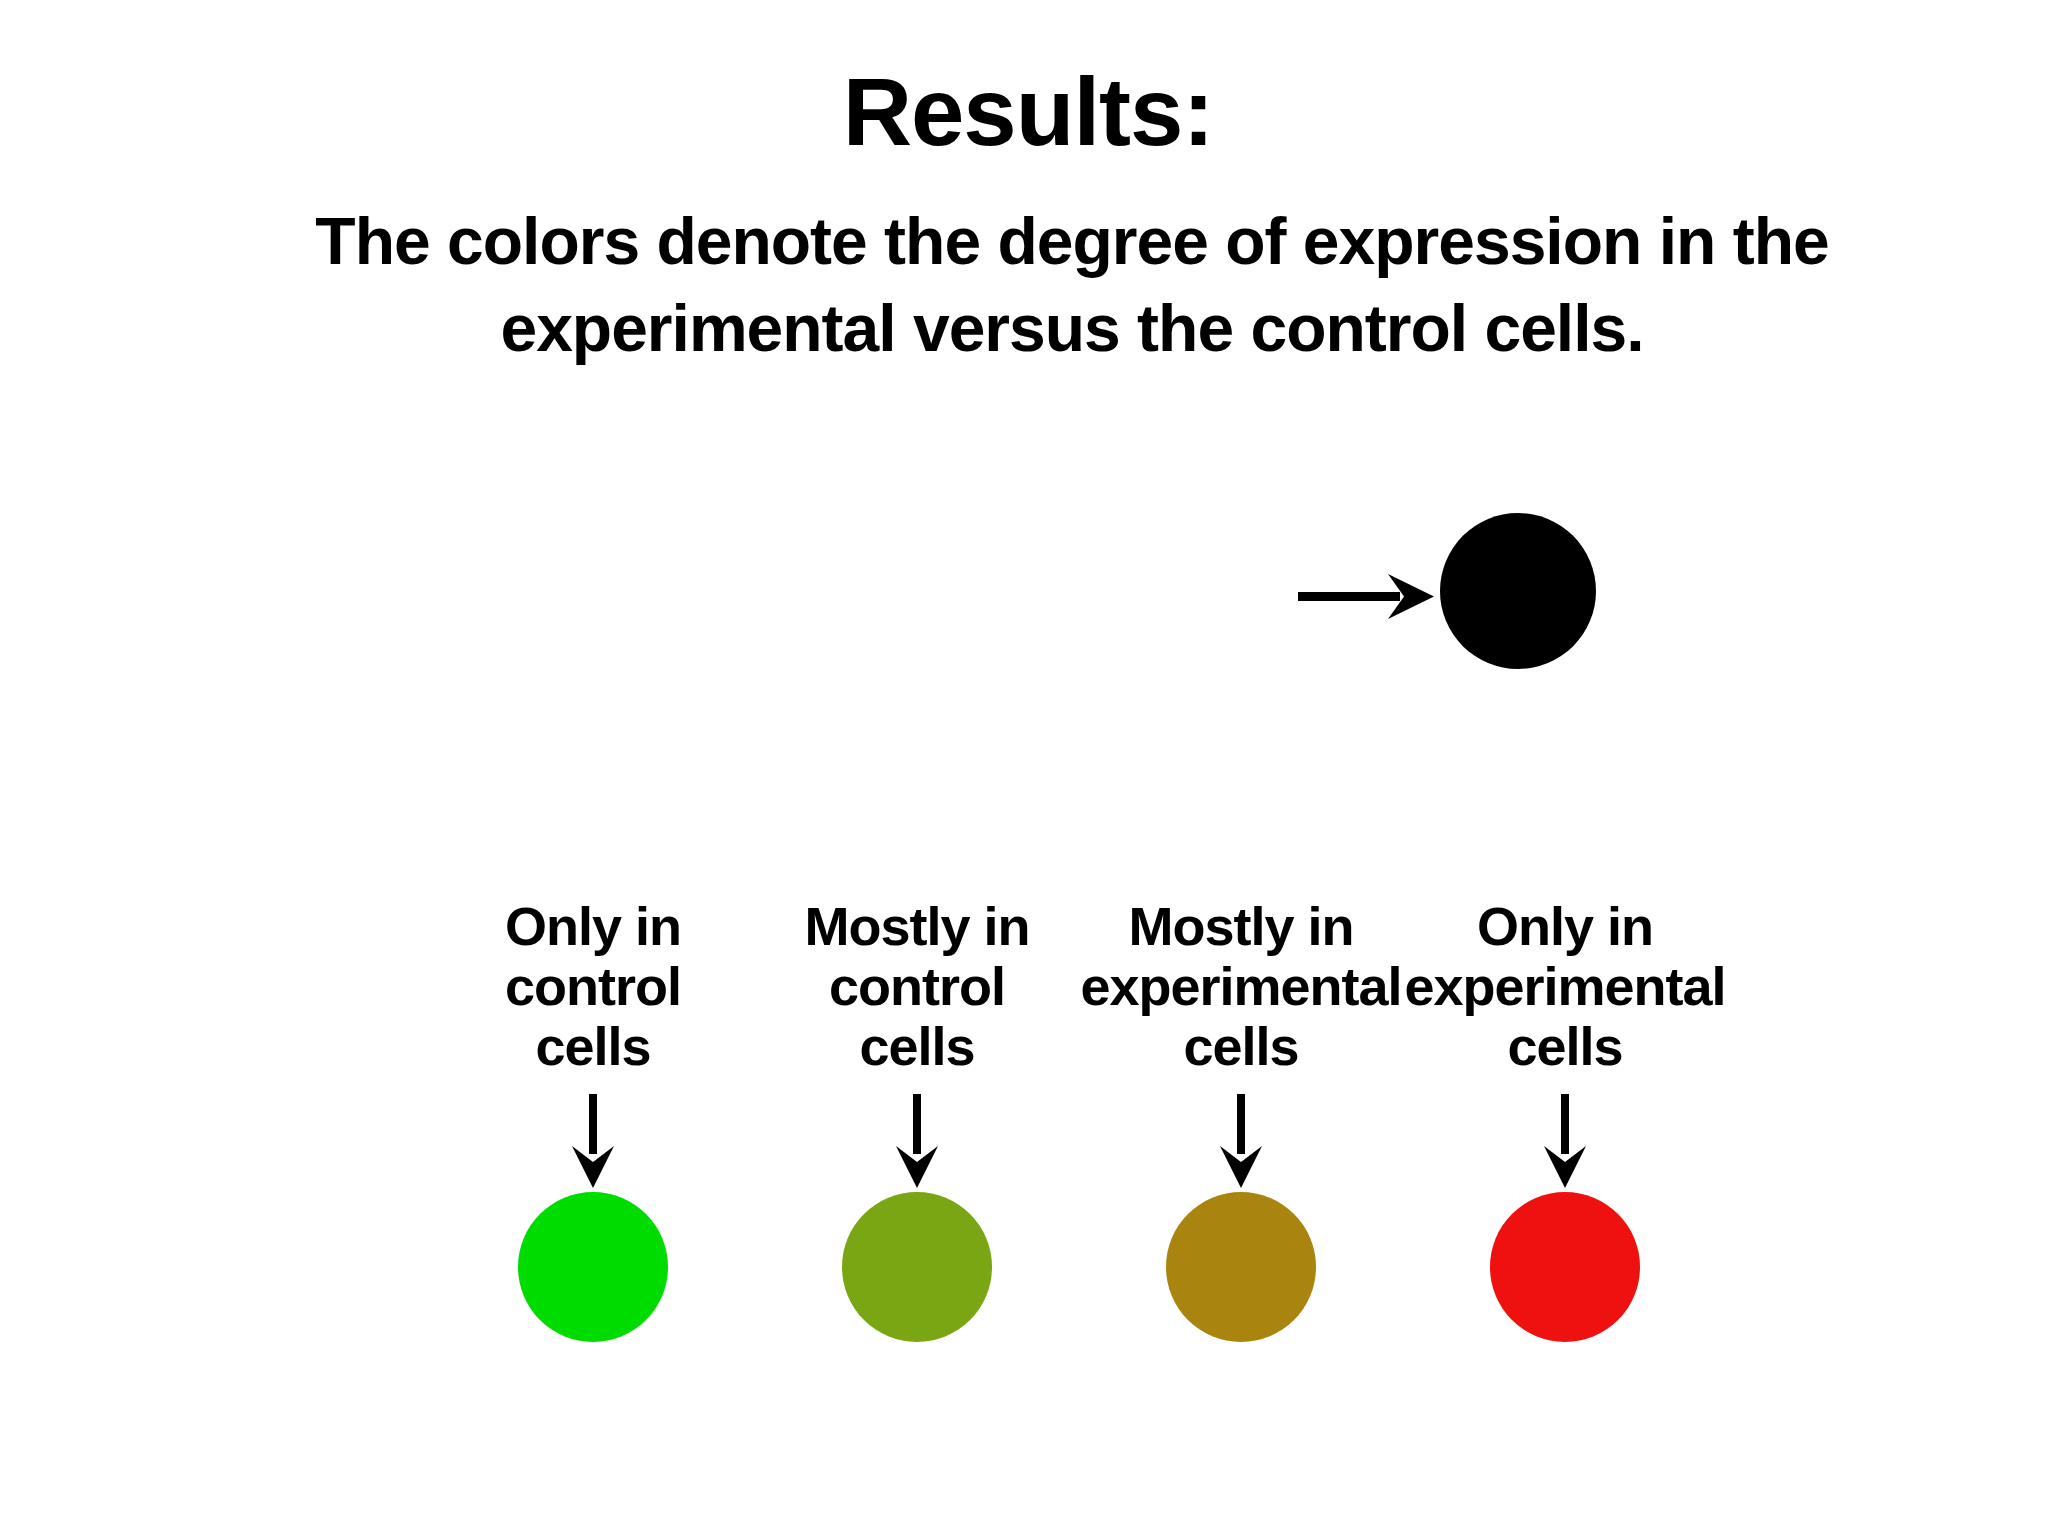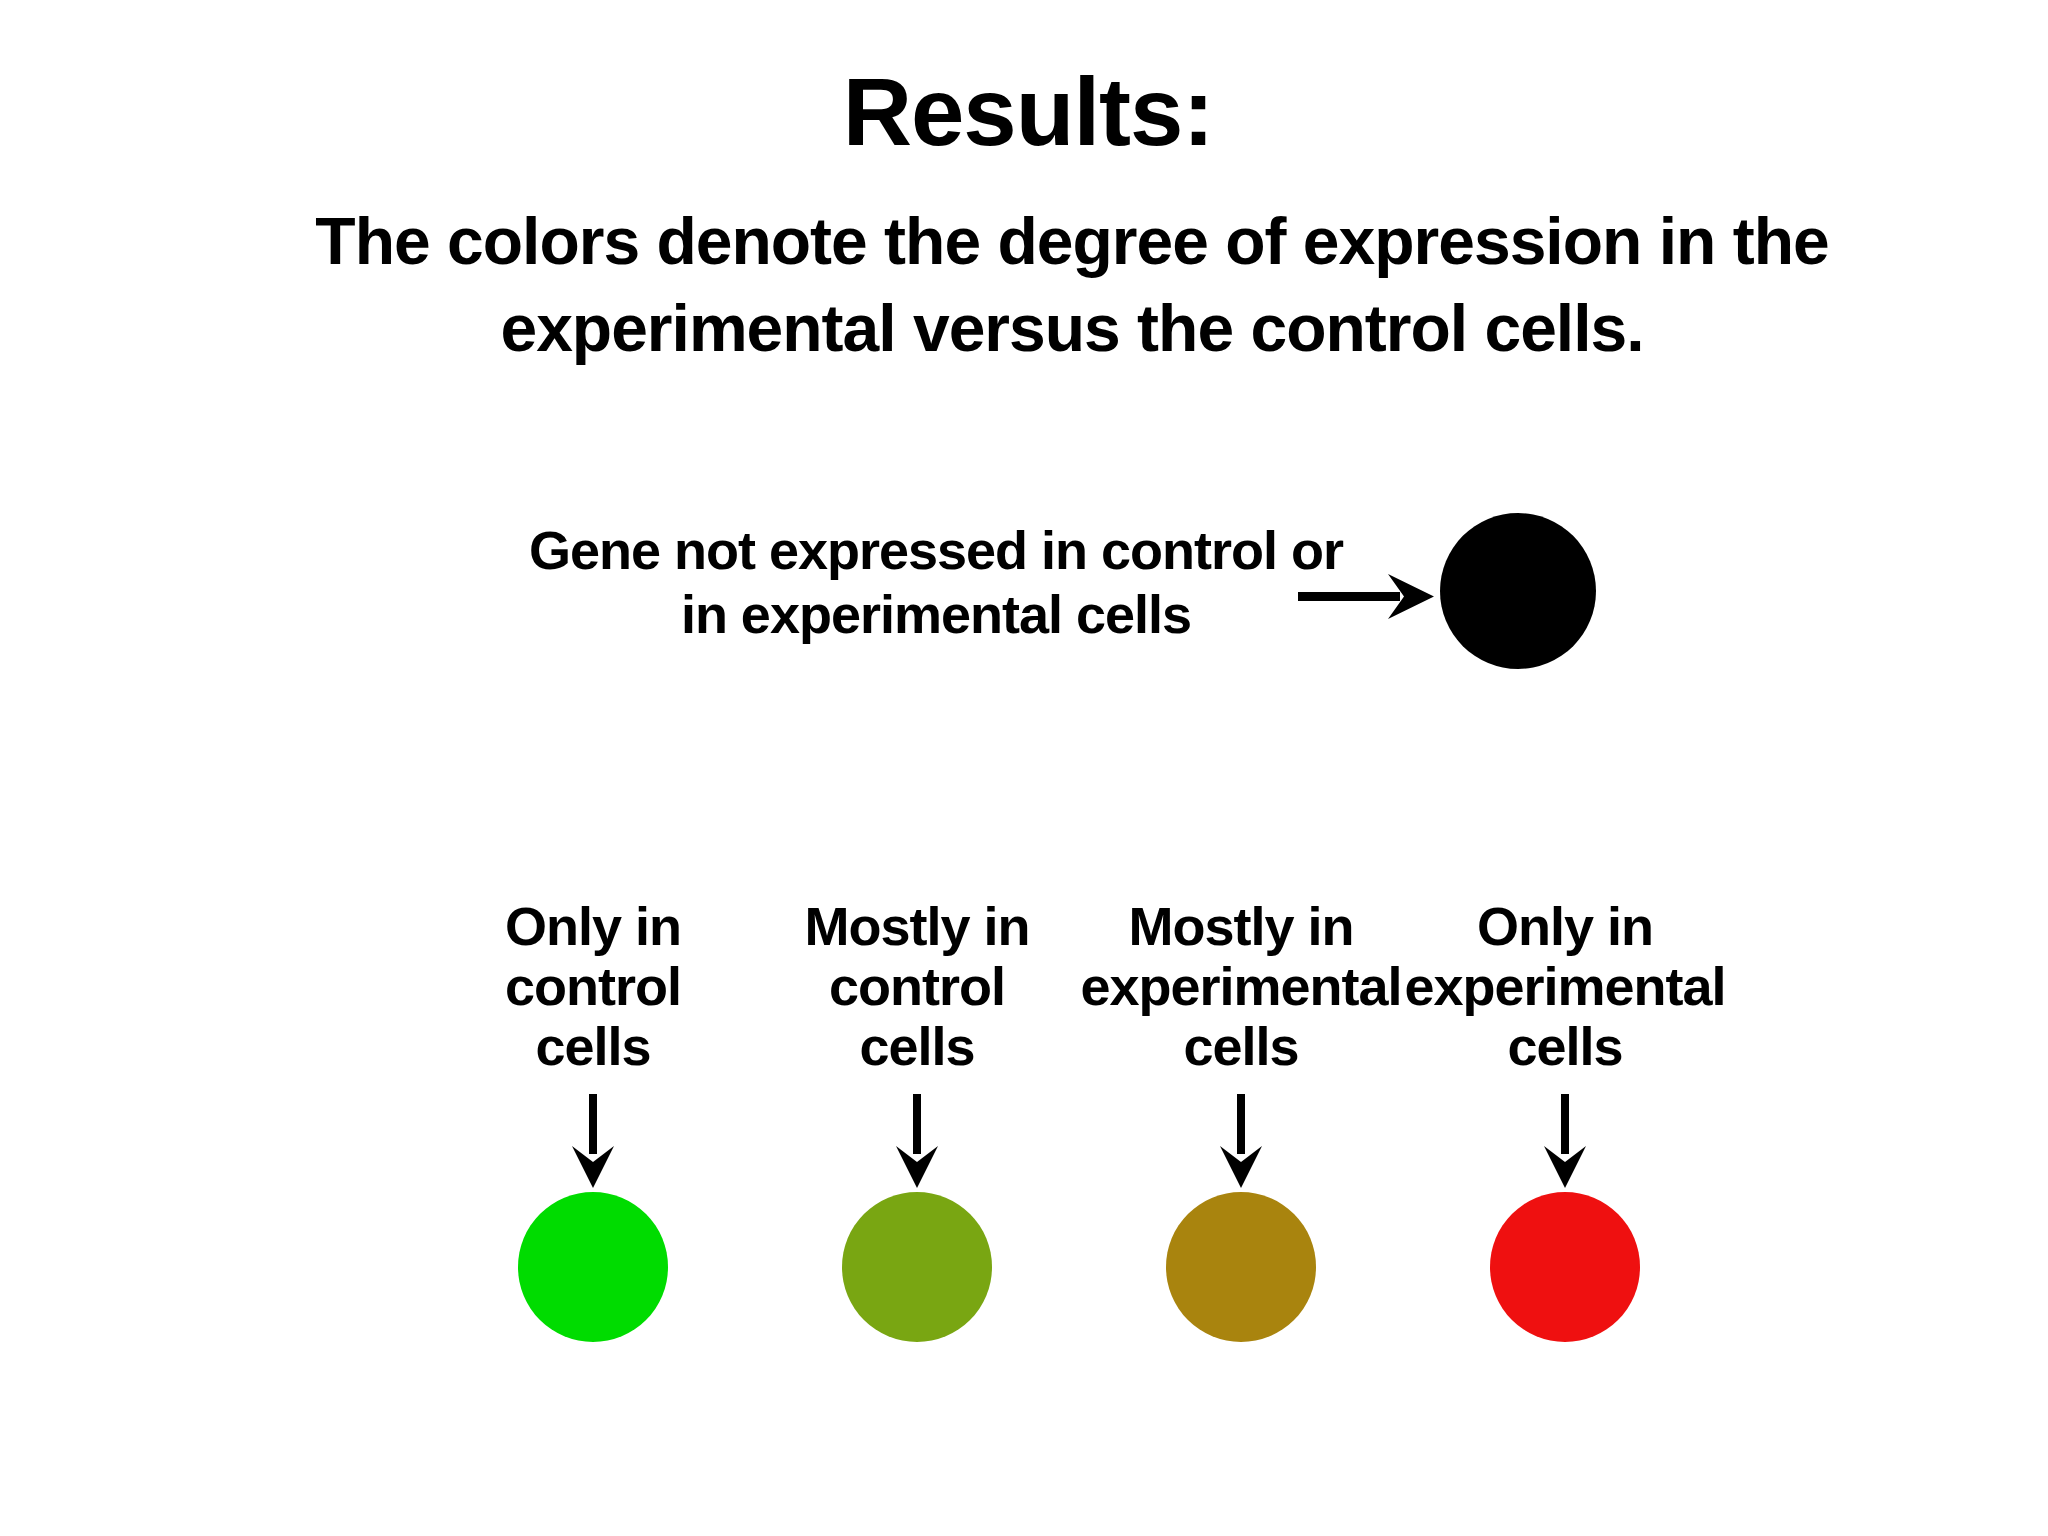--- a/index.html
+++ b/index.html
@@ -112,22 +112,20 @@
 </head>
 <body>
 
 <div class="canvas">
 
   <div class="title">Results:</div>
 
   <div class="subtitle">The colors denote the degree of expression in the
 experimental versus the control cells.</div>
 
-  <div class="note-text">Gene not expressed in control or
-in experimental cells</div>
 
   <svg class="note-arrow" viewBox="0 0 136 48" xmlns="http://www.w3.org/2000/svg">
     <rect x="0" y="20" width="102" height="9" fill="#000000"></rect>
     <polygon points="90,2 106,24.5 90,47 136,24.5" fill="#000000"></polygon>
   </svg>
 
   <svg class="note-circle" viewBox="0 0 156 156" xmlns="http://www.w3.org/2000/svg">
     <circle cx="78" cy="78" r="78" fill="#000000"></circle>
   </svg>
 

